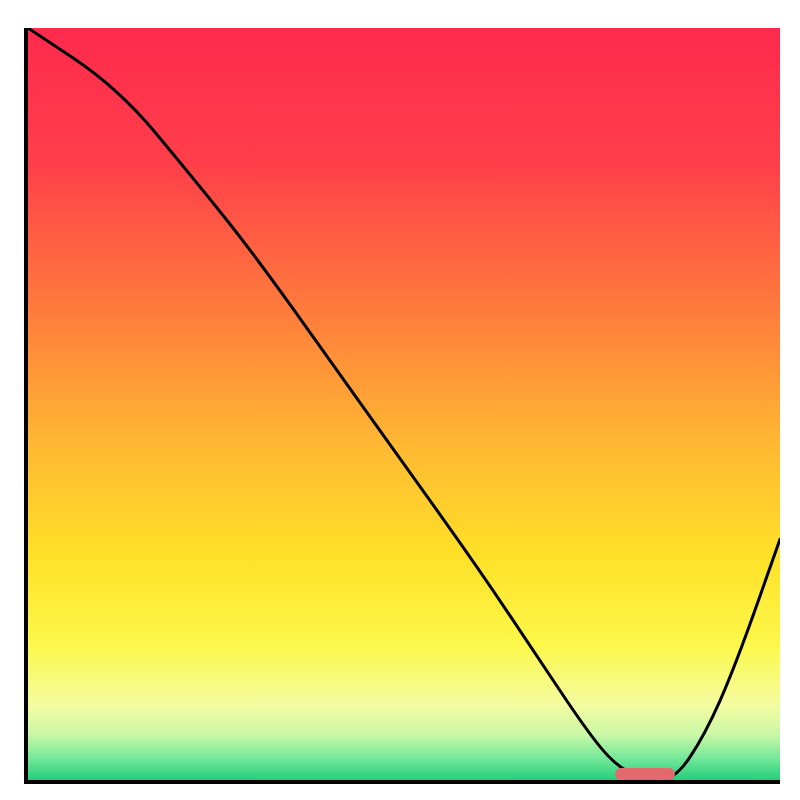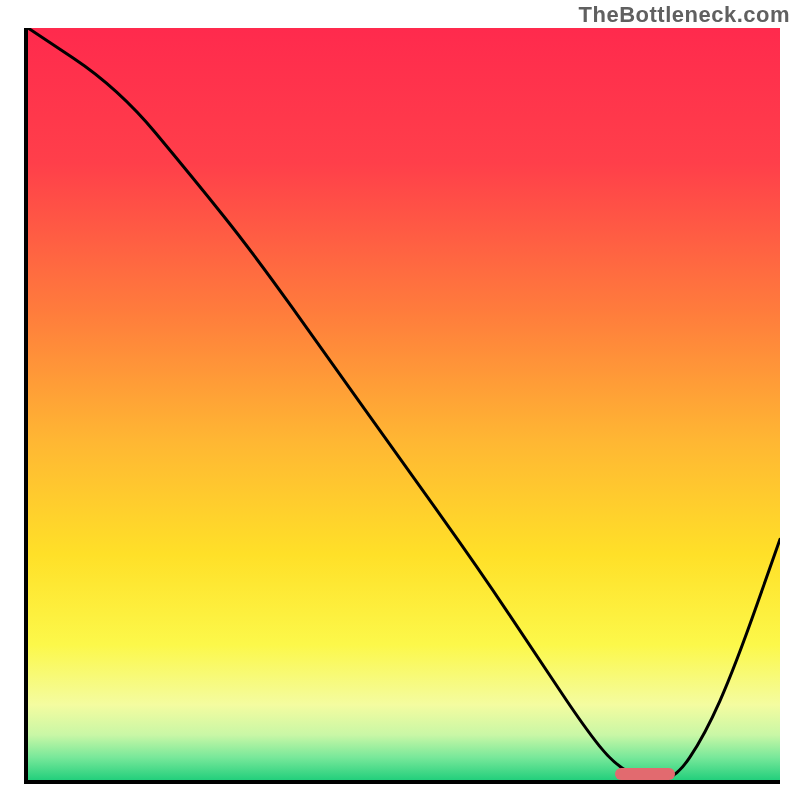--- a/index.html
+++ b/index.html
@@ -45,21 +45,20 @@
   .marker {
     position: absolute;
     background: #e26a6f;
     border-radius: 8px;
   }
 </style>
 </head>
 <body>
 
 <div class="frame">
-  <div class="watermark">TheBottleneck.com</div>
 
   <div class="plot-area">
     <svg class="gradient" width="752" height="752" viewBox="0 0 752 752" preserveAspectRatio="none">
       <defs>
         <linearGradient id="bg-grad" x1="0" y1="0" x2="0" y2="1">
             <stop offset="0%" stop-color="#ff2a4d"></stop>
             <stop offset="18%" stop-color="#ff3f4a"></stop>
             <stop offset="38%" stop-color="#ff7d3c"></stop>
             <stop offset="55%" stop-color="#ffb733"></stop>
             <stop offset="70%" stop-color="#ffe028"></stop>

